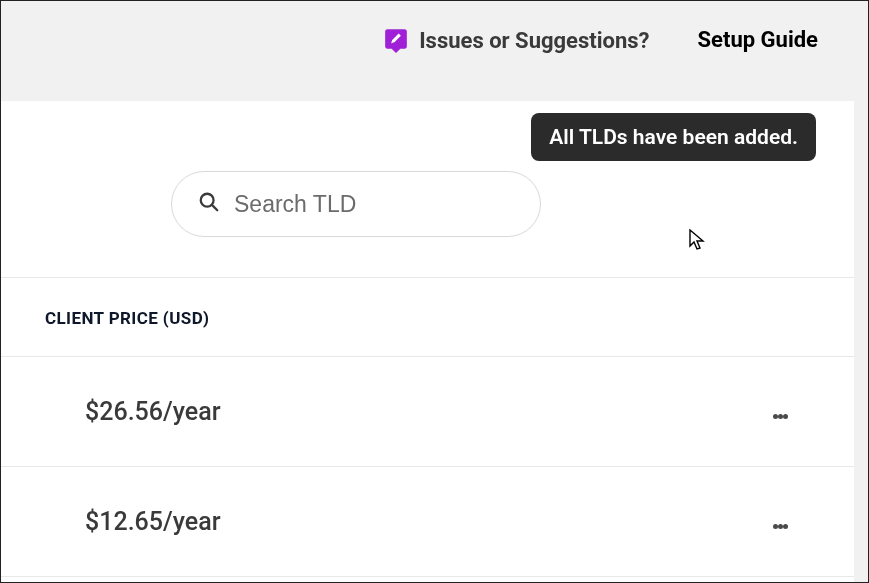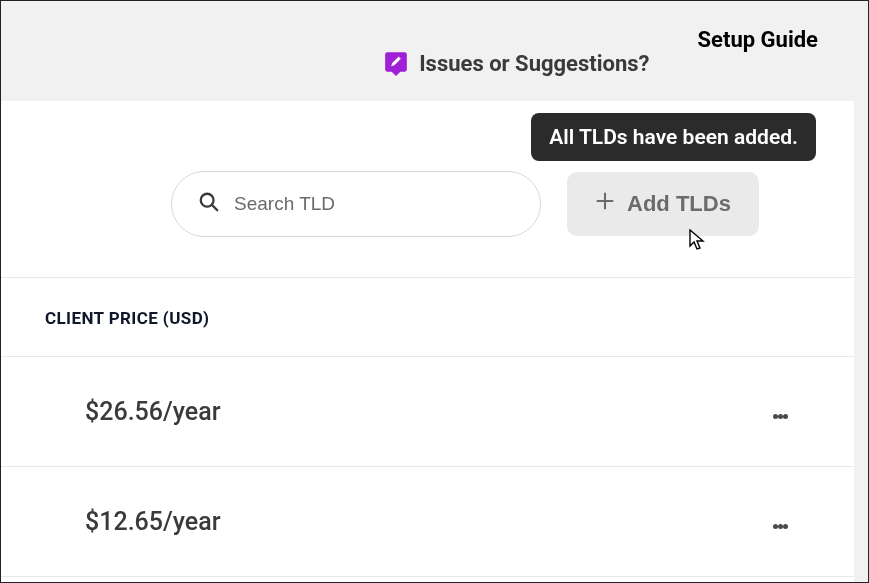--- a/index.html
+++ b/index.html
@@ -28,21 +28,20 @@
       border-bottom: 1px solid #f1f1f1;
     }
     .issues-link {
       display: flex;
       align-items: center;
       gap: 10px;
       color: #3a3a3a;
       font-weight: 700;
       font-size: 22px;
       cursor: pointer;
-      margin-top: 23px;
     }
     .issues-icon {
       width: 26px;
       height: 26px;
       display: flex;
       align-items: center;
       justify-content: center;
     }
     .setup-link {
       color: #000000;
@@ -79,21 +78,21 @@
       border-radius: 36px;
       height: 66px;
       width: 370px;
       padding: 0 26px;
       background: #fff;
       gap: 14px;
     }
     .search-pill input {
       border: none;
       outline: none;
-      font-size: 19px;
+      font-size: 23px;
       color: #be185d;
       background: transparent;
       width: 100%;
     }
     .search-pill input::placeholder {
       color: #6b6b6b;
     }
     .add-btn {
       display: flex;
       align-items: center;
@@ -187,29 +186,20 @@
 <div class="toolbar-row">
   <div class="search-pill">
     <span>
       <svg width="22" height="22" viewBox="0 0 24 24" fill="none">
         <circle cx="10" cy="10" r="7" stroke="#3a3a3a" stroke-width="2.5"></circle>
         <line x1="15.2" y1="15.2" x2="21" y2="21" stroke="#3a3a3a" stroke-width="2.5" stroke-linecap="round"></line>
       </svg>
     </span>
     <input type="text" placeholder="Search TLD" style="">
   </div>
-  <button class="add-btn">
-    <span>
-      <svg width="20" height="20" viewBox="0 0 24 24" fill="none">
-        <line x1="12" y1="3" x2="12" y2="21" stroke="#6b6b6b" stroke-width="2.5" stroke-linecap="round"></line>
-        <line x1="3" y1="12" x2="21" y2="12" stroke="#6b6b6b" stroke-width="2.5" stroke-linecap="round"></line>
-      </svg>
-    </span>
-    <span>Add TLDs</span>
-  </button>
 </div>
 
 <div class="column-header">
   <span>CLIENT PRICE (USD)</span>
 </div>
 
 <div class="price-row">
   <span class="price-text">$26.56/year</span>
   <button class="more-btn">
     <span><span class="dot"></span><span class="dot"></span><span class="dot"></span></span>

